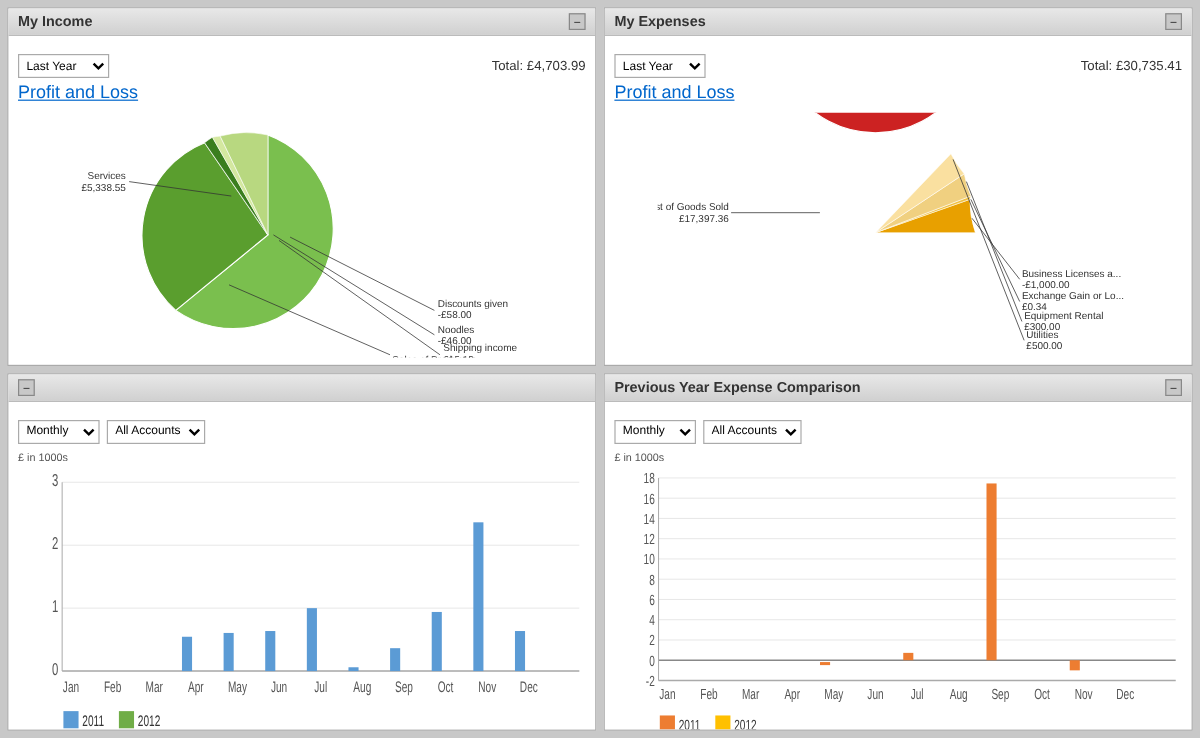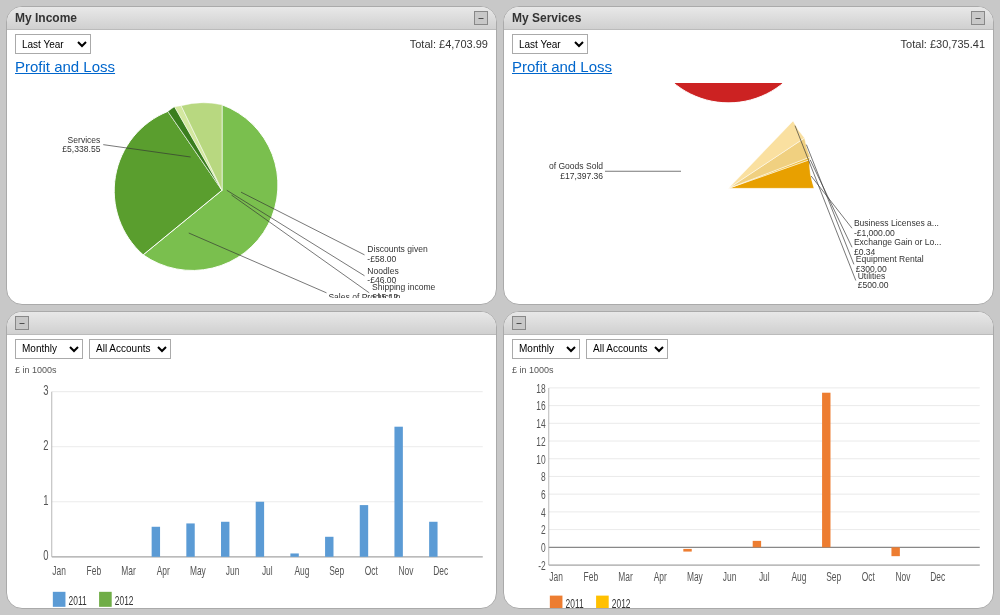--- a/index.html
+++ b/index.html
@@ -16,21 +16,21 @@
       grid-template-columns: 1fr 1fr;
       grid-template-rows: 1fr 1fr;
       gap: 6px;
       padding: 6px;
       width: 1000px;
       height: 615px;
     }
     .panel {
       background: #fff;
       border: 1px solid #aaa;
-      border-radius: 16px;
+      border-radius: 0;
       display: flex;
       flex-direction: column;
       overflow: hidden;
     }
     .panel-header {
       background: linear-gradient(180deg, #e8e8e8 0%, #d0d0d0 100%);
       border-bottom: 1px solid #bbb;
       padding: 4px 8px;
       display: flex;
       align-items: center;
@@ -58,20 +58,21 @@
       overflow: hidden;
       position: relative;
       margin-left: 36px;
     }
     .panel-toolbar {
       display: flex;
       align-items: center;
       justify-content: space-between;
       padding: 4px 8px;
       gap: 6px;
+      margin-top: 11px;
     }
     .toolbar-left {
       display: flex;
       align-items: center;
       gap: 6px;
     }
     .toolbar-right {
       font-size: 11px;
       color: #333;
     }
@@ -153,21 +154,21 @@
         <text x="292" y="225" class="pie-label">Sales of Product In...</text>
         <text x="292" y="235" class="pie-label-value">£1,414.49</text>
 
         <text x="338" y="225" class="pie-label-value">£15.12</text>
       </svg>
     </div>
   </div>
 
   <div class="panel">
     <div class="panel-header">
-      <span class="panel-title">My Services</span>
+      <span class="panel-title">My Expenses</span>
       <div class="panel-minimize">–</div>
     </div>
     <div class="panel-toolbar">
       <div class="toolbar-left">
         <select>
           <option>Last Year</option>
           <option>This Year</option>
           <option>This Month</option>
         </select>
       </div>
@@ -276,20 +277,21 @@
         <rect x="36" y="130" width="12" height="9" fill="#5b9bd5"></rect>
         <text x="51" y="138" font-size="8" fill="#333">2011</text>
         <rect x="80" y="130" width="12" height="9" fill="#70ad47"></rect>
         <text x="95" y="138" font-size="8" fill="#333">2012</text>
       </svg>
     </div>
   </div>
 
   <div class="panel">
     <div class="panel-header">
+      <span class="panel-title">Previous Year Expense Comparison</span>
       <div class="panel-minimize">–</div>
     </div>
     <div class="panel-toolbar">
       <div class="toolbar-left">
         <select>
           <option>Monthly</option>
           <option>Quarterly</option>
           <option>Yearly</option>
         </select>
         <select>

